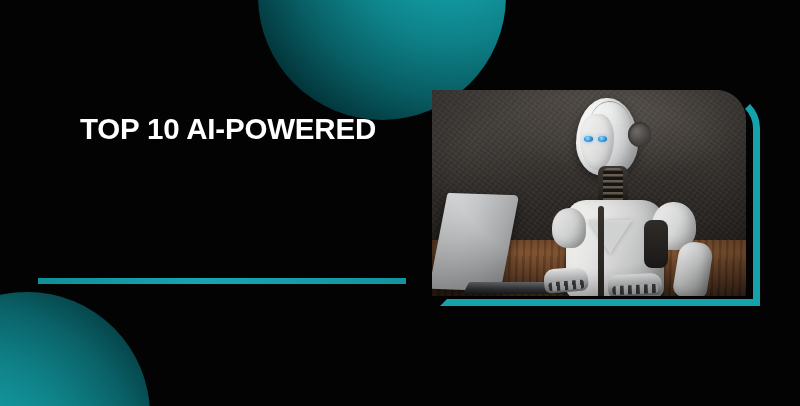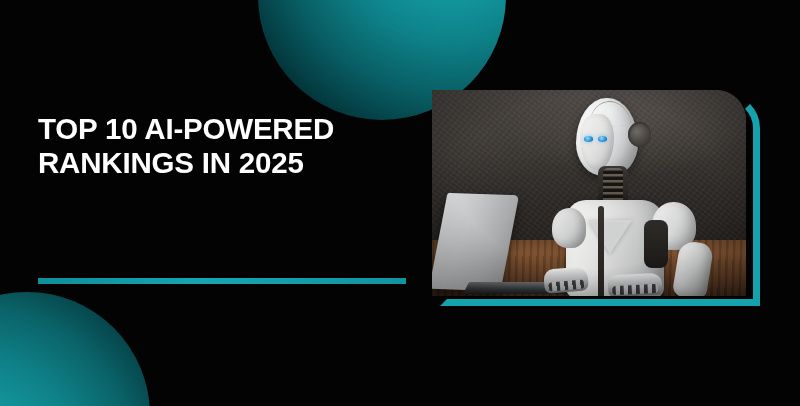--- a/index.html
+++ b/index.html
@@ -10,20 +10,21 @@
   }
   * { box-sizing: border-box; }
 
   .banner {
     position: relative;
     width: 800px;
     height: 406px;
     background: #030303;
     overflow: hidden;
     font-family: "Liberation Sans", sans-serif;
+    text-align: center;
   }
 
   
   .deco-circle-top {
     position: absolute;
     left: 258px;
     top: -128px;
     width: 248px;
     height: 248px;
     border-radius: 50%;
@@ -317,21 +318,20 @@
 
 <div class="banner">
 
   <div class="deco-circle-top"></div>
 
   <div class="deco-circle-bottom"></div>
 
   <div class="headline-block">
     <h1 class="headline">
       <span class="hl-line">TOP 10 AI-POWERED</span>
-      <span class="hl-line">RANKINGS IN 2025</span>
     </h1>
     <div class="headline-rule"></div>
   </div>
 
   <div class="photo-card">
 
     <div class="photo-frame">
       <div class="scene">
 
         <div class="wall"></div>

